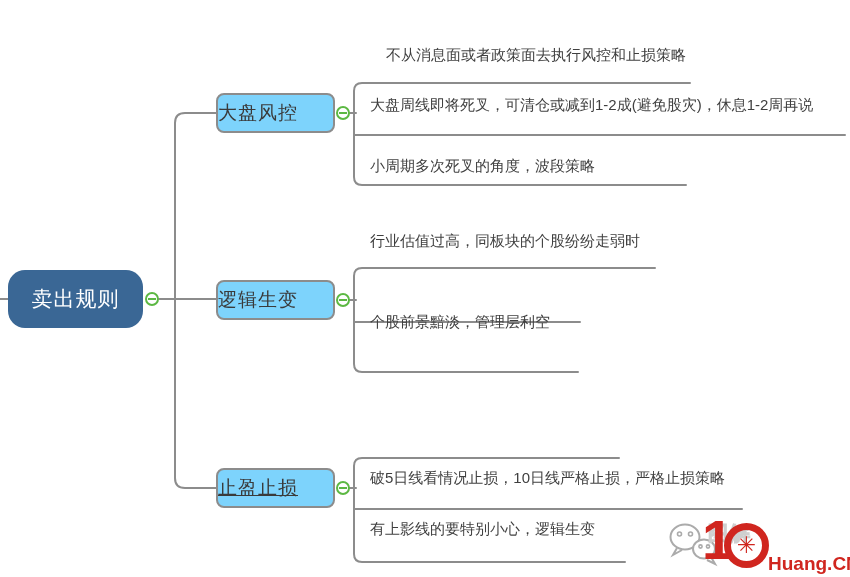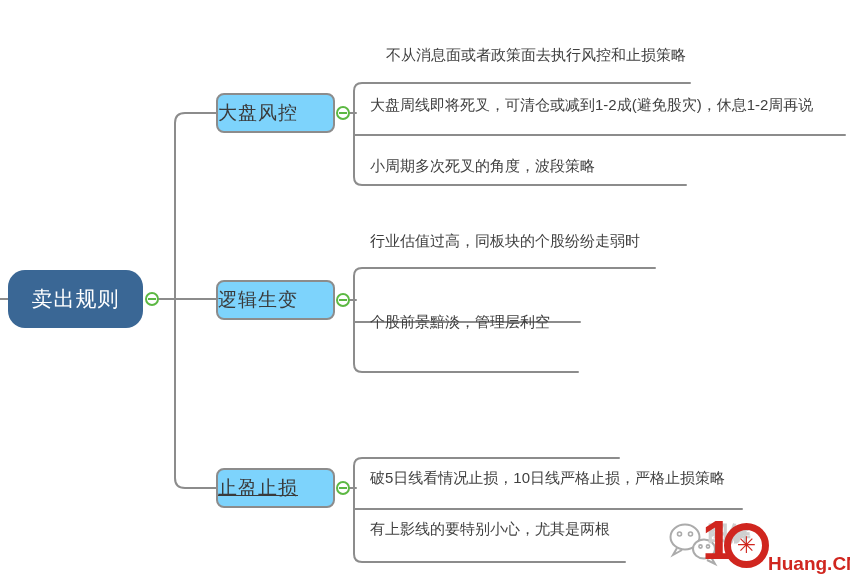--- a/index.html
+++ b/index.html
@@ -98,21 +98,21 @@
   <div class="collapse" style="left:336px;top:481px;"></div>
 
   <span class="leaf" style="left:370px;top:47px;margin-left:16px;">不从消息面或者政策面去执行风控和止损策略</span>
   <span class="leaf" style="left:370px;top:97px;">大盘周线即将死叉，可清仓或减到1-2成(避免股灾)，休息1-2周再说</span>
   <span class="leaf" style="left:370px;top:150px;margin-top:8px;">小周期多次死叉的角度，波段策略</span>
 
   <span class="leaf" style="left:370px;top:233px;">行业估值过高，同板块的个股纷纷走弱时</span>
   <span class="leaf" style="left:370px;top:283px;margin-top:31px;">个股前景黯淡，管理层利空</span>
 
   <span class="leaf" style="left:370px;top:470px;">破5日线看情况止损，10日线严格止损，严格止损策略</span>
-  <span class="leaf" style="left:370px;top:521px;">有上影线的要特别小心，尤其是两根</span>
+  <span class="leaf" style="left:370px;top:521px;">有上影线的要特别小心，逻辑生变</span>
 
   <div class="watermark">
     <svg class="wm-wechat" width="50" height="48" viewBox="0 0 50 48">
       <g stroke="#ABABAB" stroke-width="2" fill="#ffffff">
         <ellipse cx="17" cy="16" rx="14.5" ry="12.5"></ellipse>
         <path d="M9 27 L5 34 L14 29" fill="none"></path>
         <ellipse cx="36" cy="28" rx="11" ry="9.5"></ellipse>
         <path d="M43 36 L47 43 L39 39" fill="none"></path>
       </g>
       <g stroke="#ABABAB" stroke-width="1.6" fill="none">

